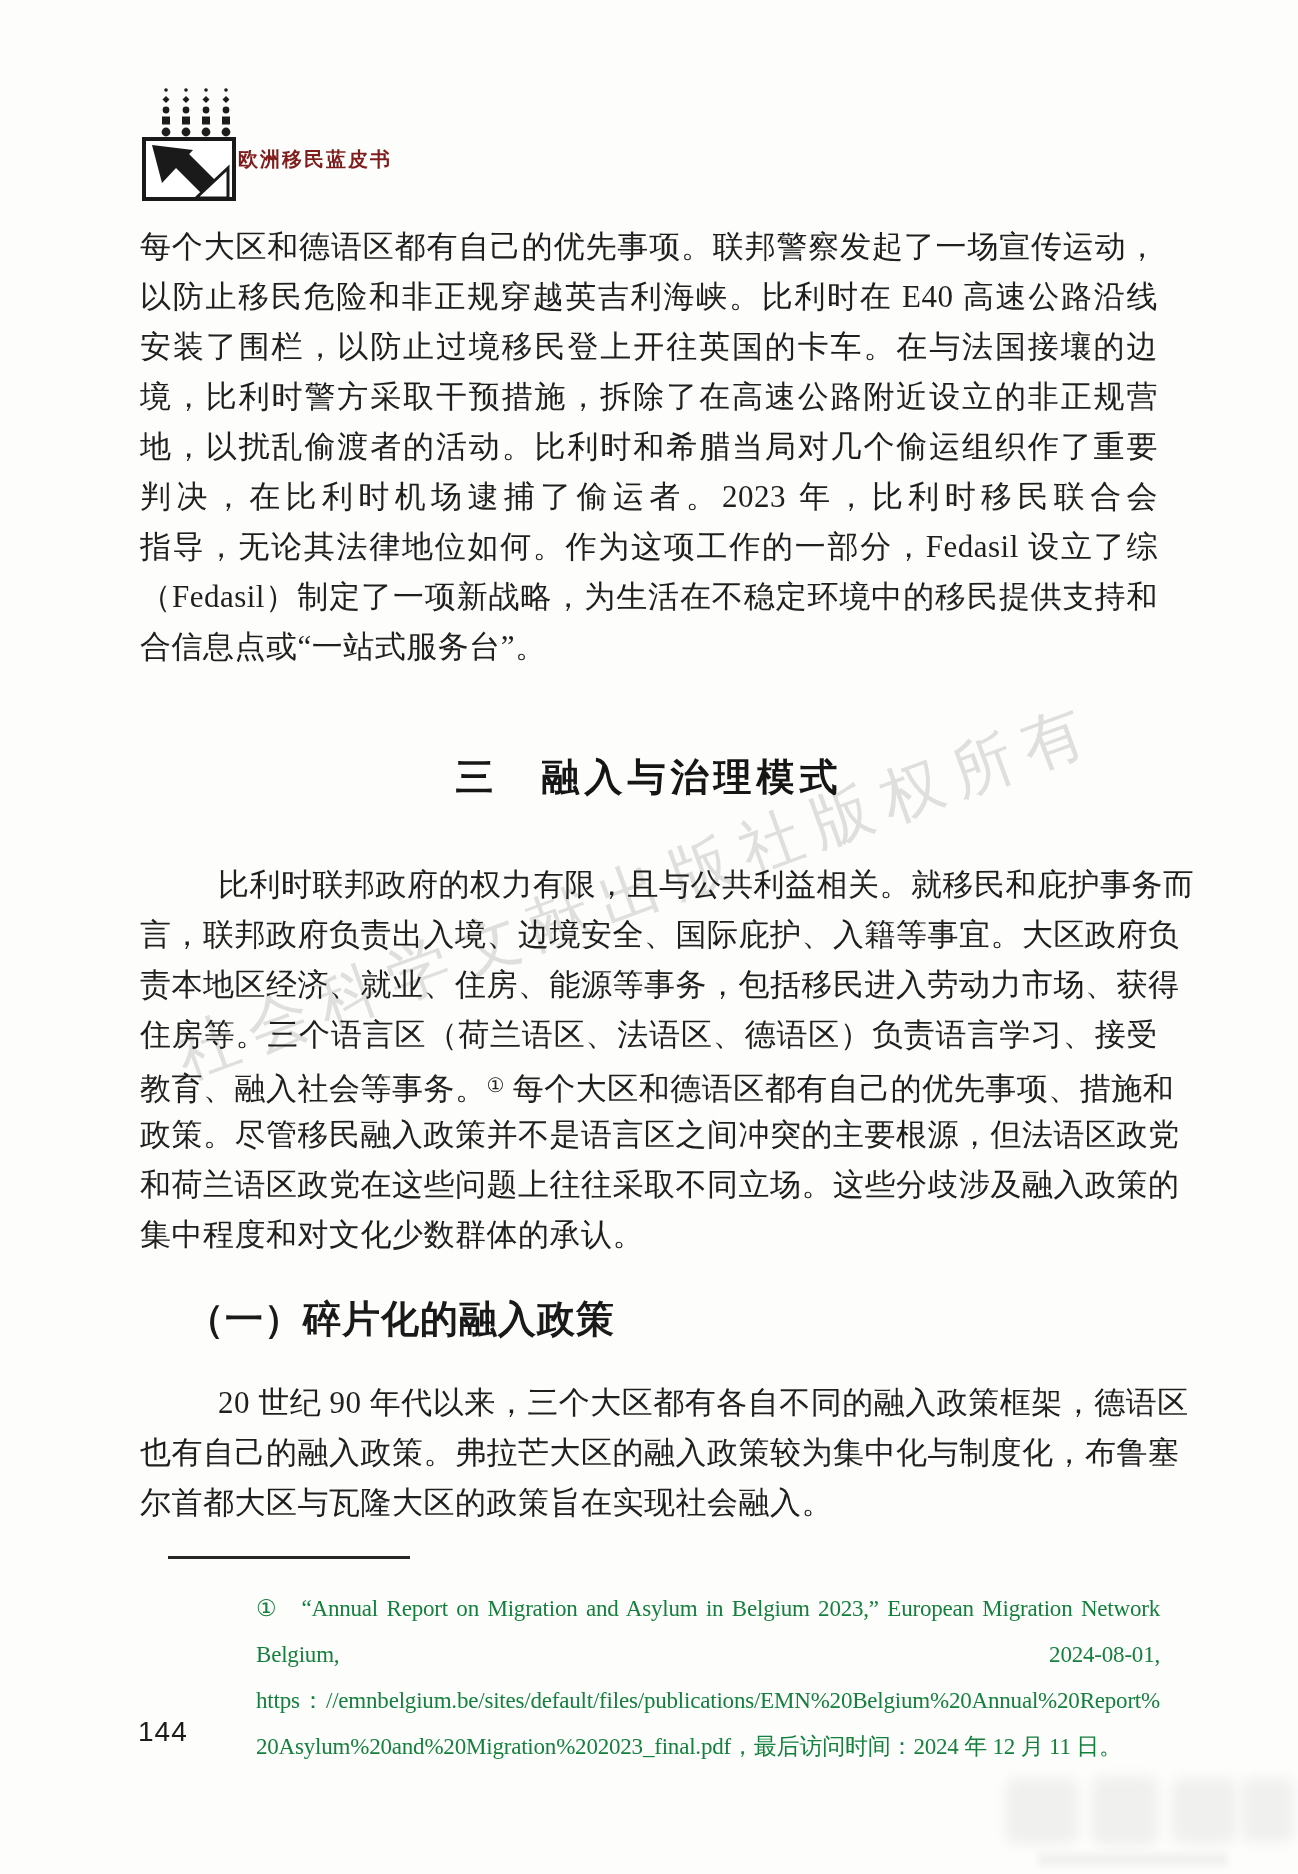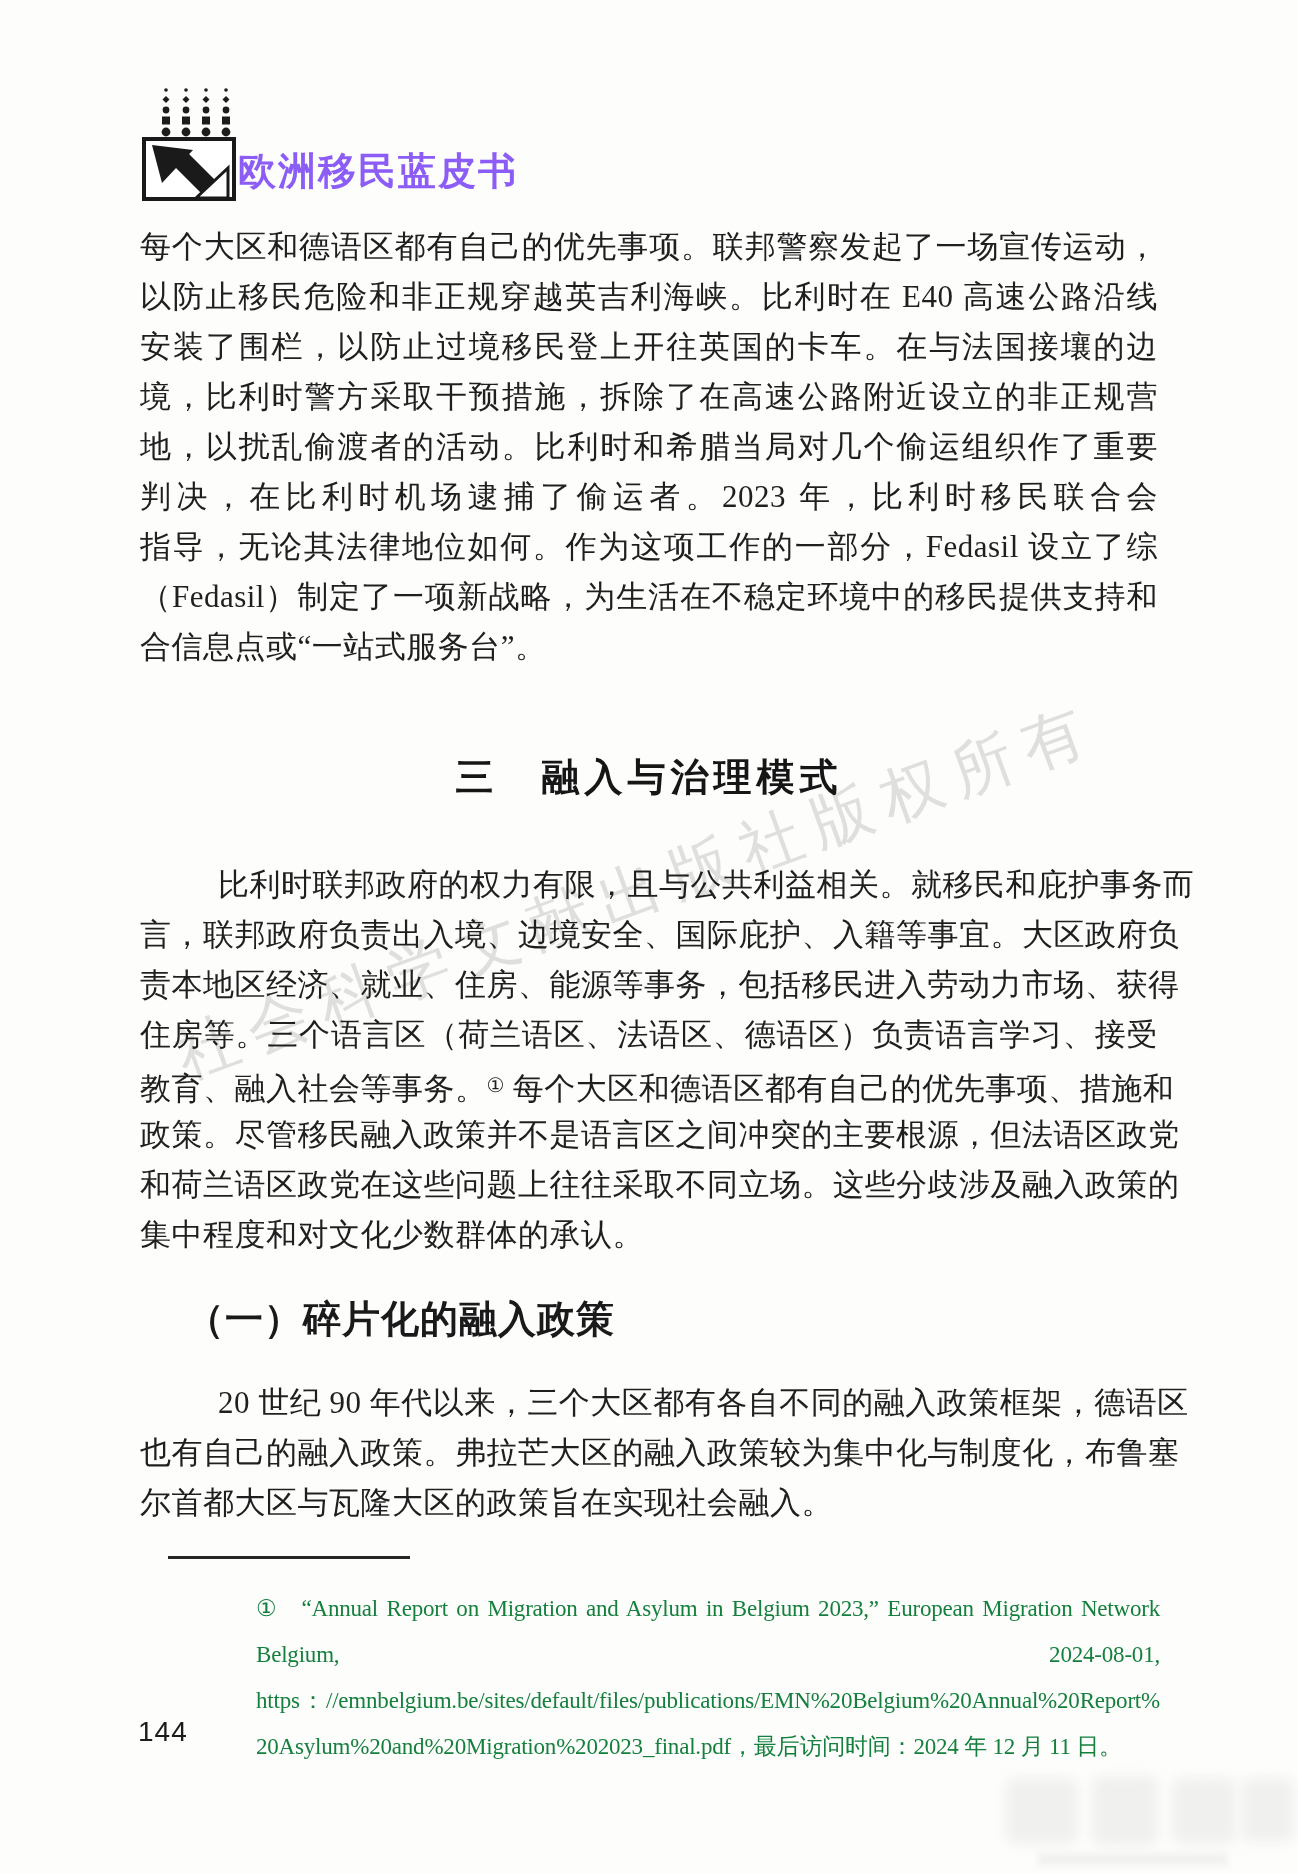--- a/index.html
+++ b/index.html
@@ -6,21 +6,21 @@
   .page{
     position:relative;width:1298px;height:1874px;margin:0 auto;
     background:#fdfdfc;overflow:hidden;
     font-family:"Liberation Serif","DejaVu Serif",serif;color:#1f1f1f;
   }
   
   .logo-wrap{position:absolute;left:138px;top:86px;z-index:2;}
   .logo-title{
     position:absolute;left:238px;top:146px;z-index:2;
     font-family:"Liberation Sans","DejaVu Sans",sans-serif;
-    font-weight:bold;font-size:38px;color:#8b5cf6;letter-spacing:2px;white-space:nowrap;
+    font-weight:bold;font-size:20px;color:#7f1d1d;letter-spacing:2px;white-space:nowrap;
   }
   
   .para{position:absolute;left:140px;width:1018px;z-index:2;}
   .bline{
     height:50px;line-height:50px;font-size:31px;letter-spacing:.5px;
     text-align:justify;text-align-last:justify;white-space:nowrap;
   }
   .bline.pend{text-align-last:left;}
   .bline.indent{text-indent:78px;}
   .supref{font-size:20px;vertical-align:7px;letter-spacing:0;}

